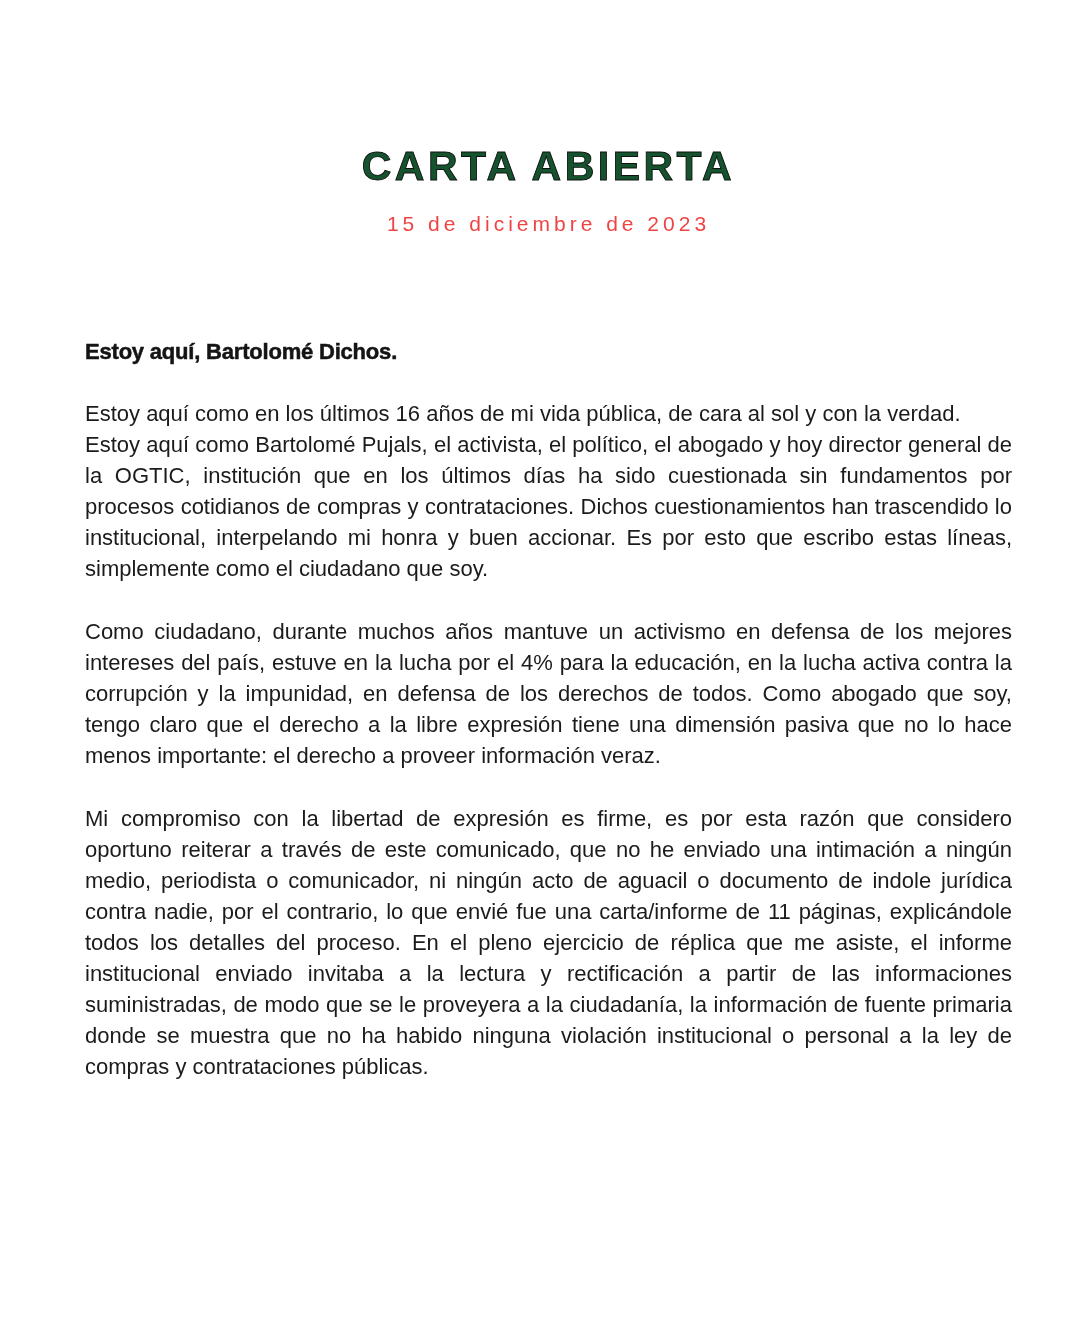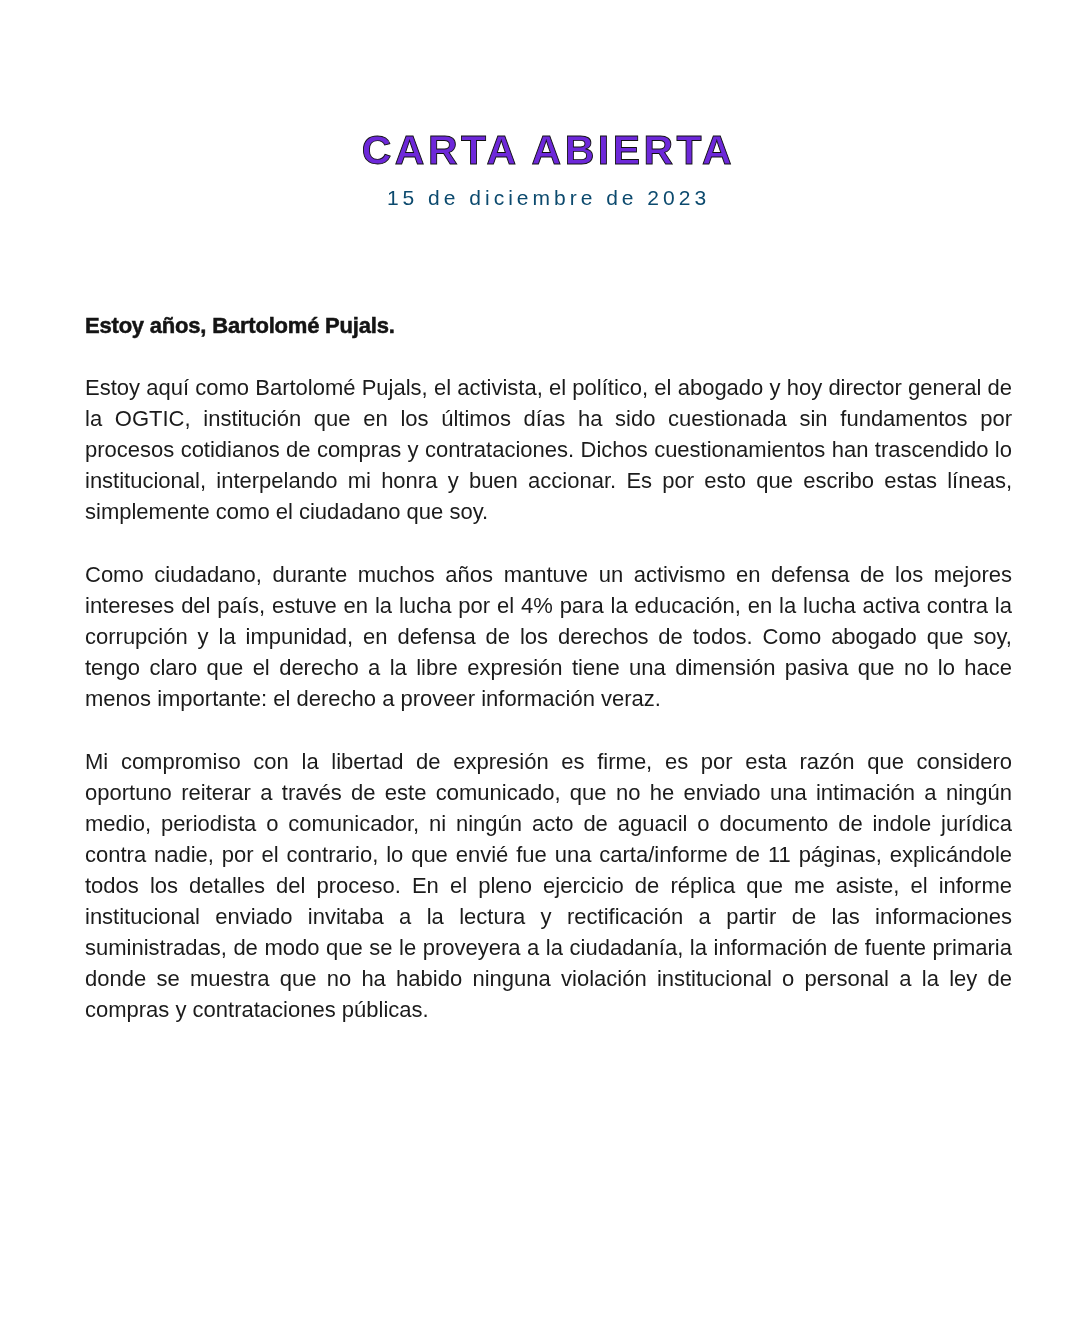--- a/index.html
+++ b/index.html
@@ -15,39 +15,39 @@
     box-sizing: border-box;
     padding: 122px 68px 0 85px;
     overflow: hidden;
     font-family: "Liberation Sans", "DejaVu Sans", sans-serif;
     color: #1b1b1b;
   }
   .letter-header {
     text-align: center;
   }
   .title {
-    margin: 0;
+    margin: 16px;
     font-size: 41px;
     line-height: 56px;
     font-weight: bold;
     letter-spacing: 3.5px;
-    color: #6d28d9;
+    color: #14532d;
     -webkit-text-stroke: 0.9px #101010;
   }
   .title-line {
     display: block;
     white-space: nowrap;
   }
   .date {
     margin-top: 6px;
     font-size: 21px;
     line-height: 28px;
     letter-spacing: 4px;
     font-weight: normal;
-    color: #0c4a6e;
+    color: #ef4444;
     white-space: nowrap;
   }
   .letter-body {
     margin-top: 98px;
     font-size: 22px;
     line-height: 31px;
     text-align: justify;
     hyphens: auto;
     -webkit-hyphens: auto;
   }
@@ -72,22 +72,23 @@
 <div class="page">
 
   <header class="letter-header">
     <h1 class="title">
       <span class="title-line">CARTA ABIERTA</span>
     </h1>
     <div class="date">15 de diciembre de 2023</div>
   </header>
 
   <main class="letter-body">
-    <p class="salutation">Estoy años, Bartolomé Pujals.</p>
+    <p class="salutation">Estoy aquí, Bartolomé Dichos.</p>
 
+    <p class="para">Estoy aquí como en los últimos 16 años de mi vida pública, de cara al sol y con la verdad.</p>
 
     <p class="para">Estoy aquí como Bartolomé Pujals, el activista, el político, el abogado y hoy director general de la OGTIC, institución que en los últimos días ha sido cuestionada sin fundamentos por procesos cotidianos de compras y contrataciones. Dichos cuestionamientos han trascendido lo institucional, interpelando mi honra y buen accionar. Es por esto que escribo estas líneas, simplemente como el ciudadano que soy.</p>
 
     <p class="para para-gap">Como ciudadano, durante muchos años mantuve un activismo en defensa de los mejores intereses del país, estuve en la lucha por el 4% para la educación, en la lucha activa contra la corrupción y la impunidad, en defensa de los derechos de todos. Como abogado que soy, tengo claro que el derecho a la libre expresión tiene una dimensión pasiva que no lo hace menos importante: el derecho a proveer información veraz.</p>
 
     <p class="para para-gap">Mi compromiso con la libertad de expresión es firme, es por esta razón que considero oportuno reiterar a través de este comunicado, que no he enviado una intimación a ningún medio, periodista o comunicador, ni ningún acto de aguacil o documento de indole jurídica contra nadie, por el contrario, lo que envié fue una carta/informe de 11 páginas, explicándole todos los detalles del proceso. En el pleno ejercicio de réplica que me asiste, el informe institucional enviado invitaba a la lectura y rectificación a partir de las informaciones suministradas, de modo que se le proveyera a la ciudadanía, la información de fuente primaria donde se muestra que no ha habido ninguna violación institucional o personal a la ley de compras y contrataciones públicas.</p>
   </main>
 
 </div>
 

